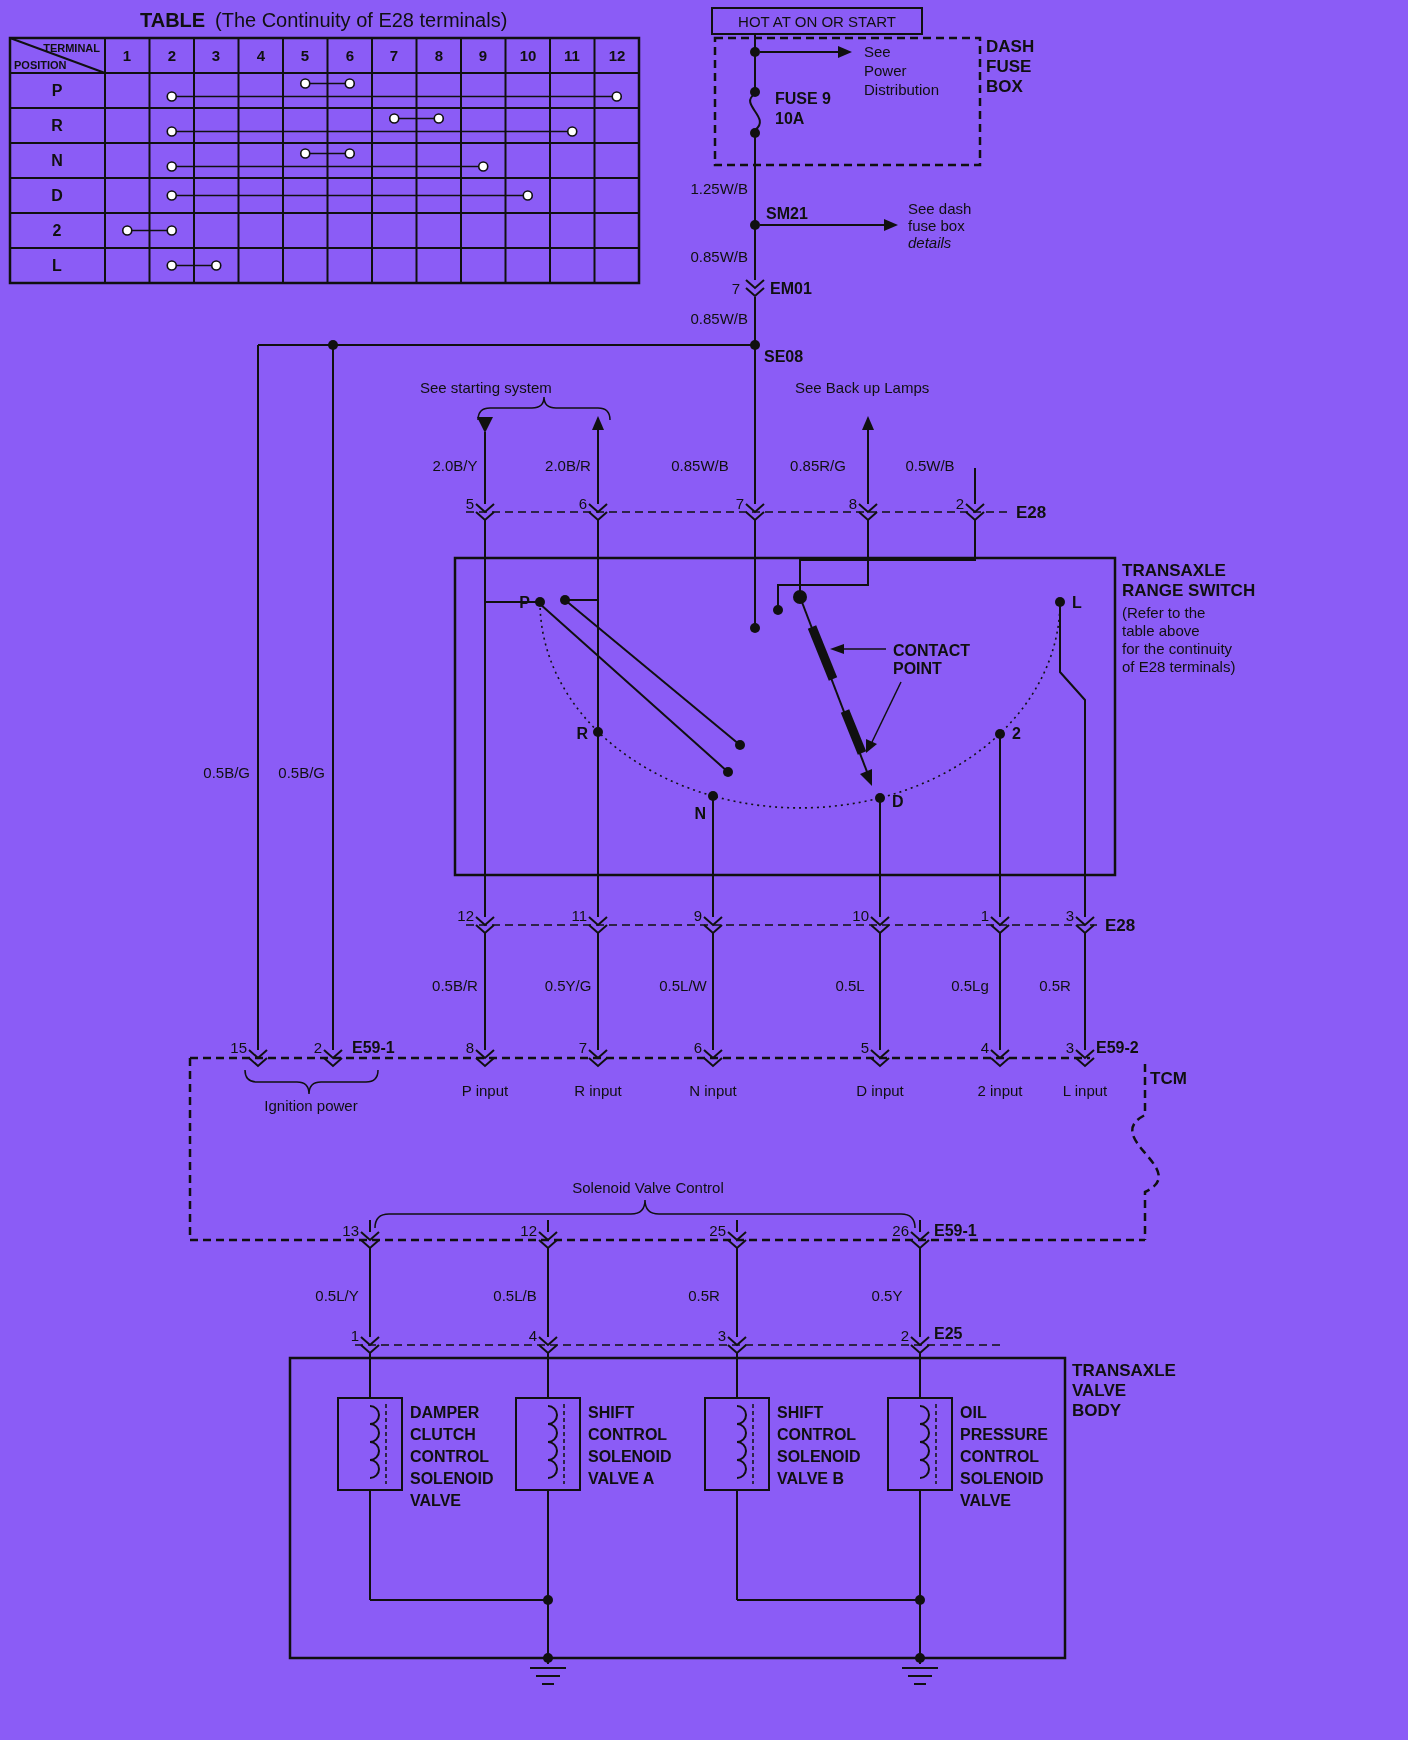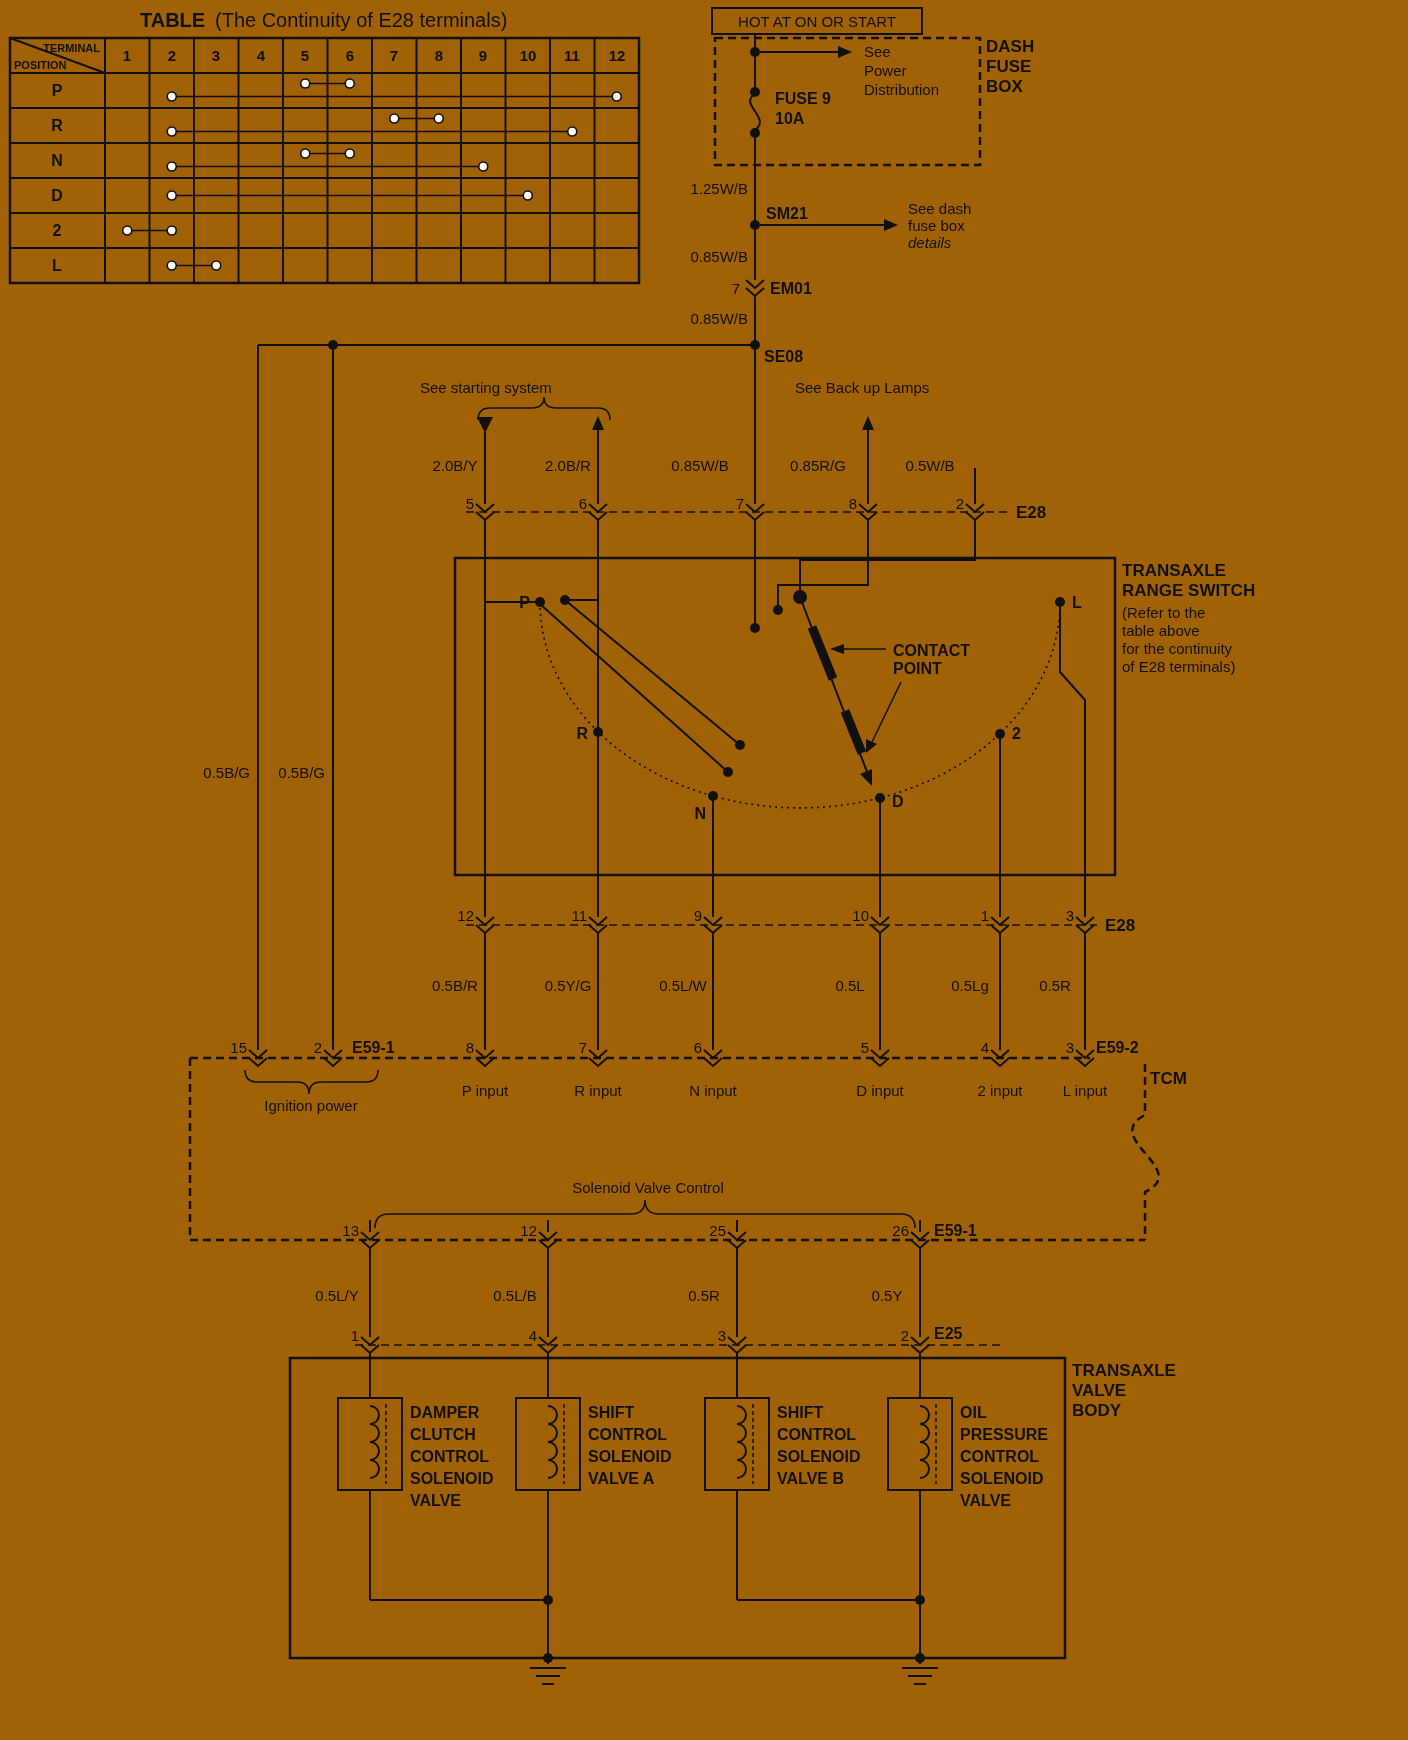--- a/index.html
+++ b/index.html
@@ -1,16 +1,16 @@
 <!DOCTYPE html>
 <html><head>
 <meta charset="utf-8">
 <style>
   html,body{margin:0;padding:0;background:#fff;}
-  .page{position:relative;width:1408px;height:1740px;background:#a16207;}
+  .page{position:relative;width:1408px;height:1740px;background:#8b5cf6;}
   svg text{fill:#101010;font-family:"Liberation Sans",sans-serif;}
   .t11b{font-size:11px;font-weight:bold;}
   .t15{font-size:15px;}
   .t15i{font-size:15px;font-style:italic;}
   .t15b{font-size:15px;font-weight:bold;}
   .t16b{font-size:16px;font-weight:bold;}
   .t17b{font-size:17px;font-weight:bold;}
   .t20b{font-size:20px;font-weight:bold;}
   .t20{font-size:20px;}
   svg line,svg polyline,svg path,svg rect{stroke:#101010;fill:none;stroke-width:2;}

